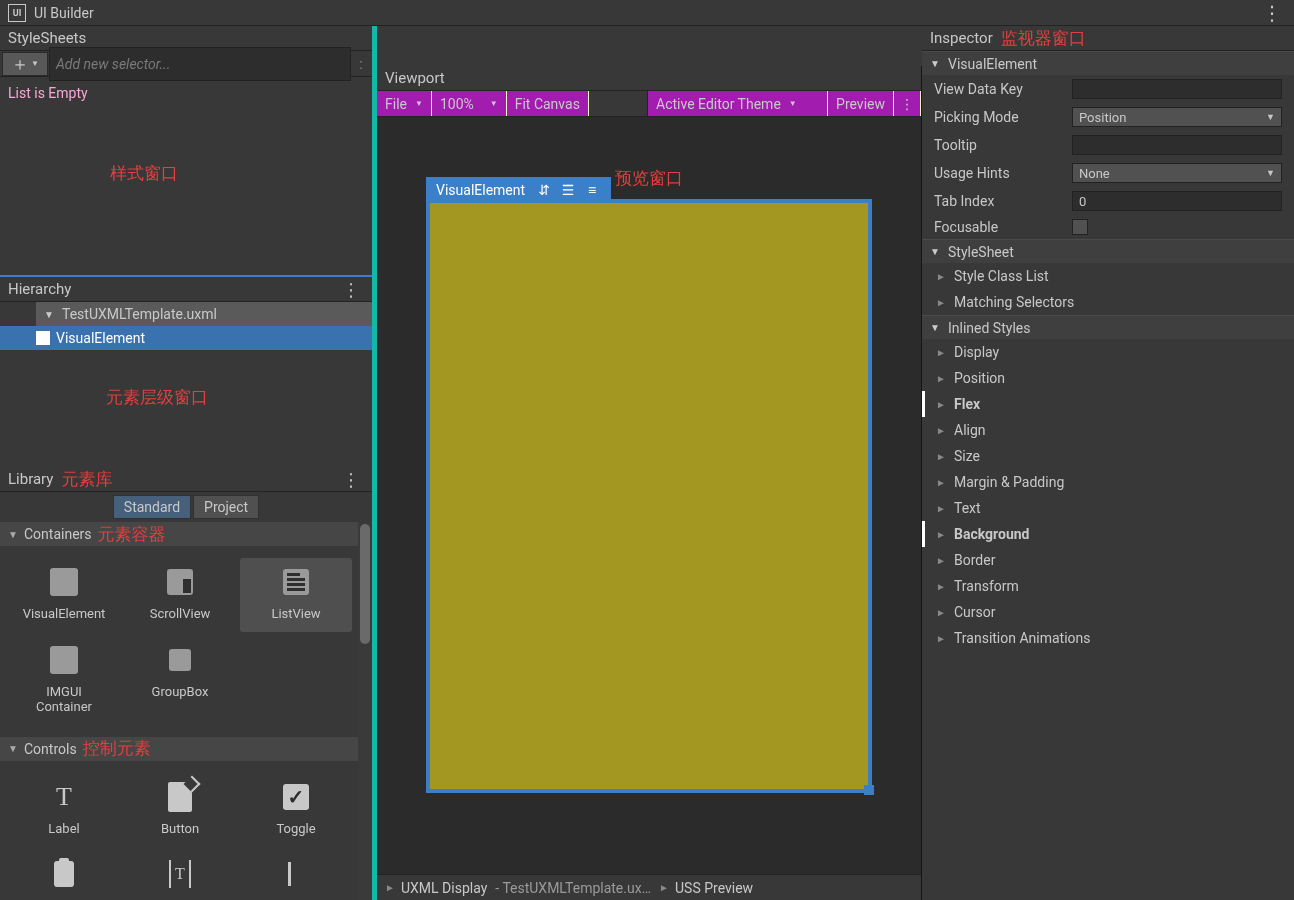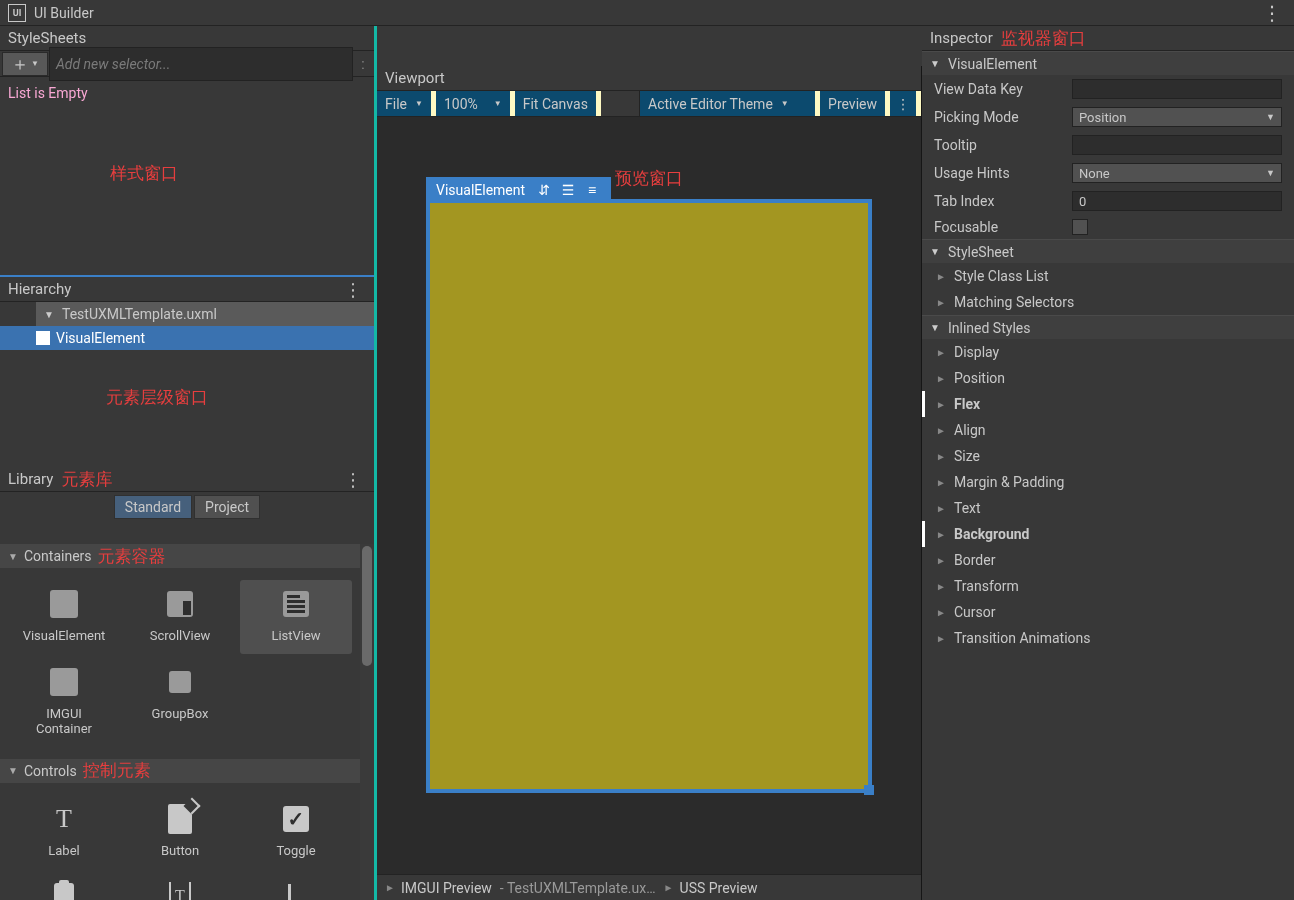--- a/index.html
+++ b/index.html
@@ -4,21 +4,21 @@
 <style>
 * { box-sizing: border-box; margin: 0; padding: 0; font-family: -apple-system, BlinkMacSystemFont, "Segoe UI", Roboto, sans-serif; }
 body { background: #383838; color: #c8c8c8; width: 1294px; height: 900px; overflow: hidden; font-size: 14px; }
 .titlebar { height: 26px; background: #383838; display: flex; align-items: center; padding: 0 8px; border-bottom: 1px solid #232323; }
 .titlebar-icon { width: 18px; height: 18px; border: 1.5px solid #c8c8c8; display: flex; align-items: center; justify-content: center; font-size: 9px; font-weight: bold; margin-right: 8px; }
 .titlebar-title { font-size: 14px; }
 .titlebar-menu { margin-left: auto; font-size: 20px; padding: 0 4px; cursor: pointer; }
 
 .main { display: flex; height: 874px; }
 
-.left-col { width: 377px; display: flex; flex-direction: column; border-right: 3px solid #14b8a6; }
+.left-col { width: 377px; display: flex; flex-direction: column; border-right: 5px solid #14b8a6; }
 .mid-col { width: 545px; display: flex; flex-direction: column; border-right: 1px solid #161616; margin-top: 40px; }
 .right-col { width: 372px; display: flex; flex-direction: column; }
 
 .panel-header { height: 25px; background: #383838; display: flex; align-items: center; padding: 0 8px; border-bottom: 1px solid #232323; }
 .panel-title { font-size: 15px; }
 .panel-menu { margin-left: auto; font-size: 18px; cursor: pointer; padding: 0 4px; }
 
 .stylesheets-toolbar { height: 26px; background: #383838; display: flex; align-items: center; border-bottom: 1px solid #232323; padding: 0 2px; gap: 1px; }
 .tool-btn { background: #585858; border: 1px solid #2a2a2a; padding: 2px 8px; font-size: 18px; line-height: 18px; color: #c8c8c8; display: flex; align-items: center; cursor: pointer; }
 .add-selector { flex: 1; background: #2d2d2d; border: 1px solid #222; padding: 16px 6px; color: #7a7a7a; height: 22px; display: flex; align-items: center; font-style: italic; }
@@ -38,21 +38,21 @@
 .triangle.right::before { content: "►"; }
 .indent { width: 28px; }
 .elem-icon { width: 14px; height: 14px; background: #c8c8c8; margin-right: 6px; }
 .hierarchy-row.file .triangle { color: #ccc; }
 .hierarchy-row.selected .elem-icon { background: #fff; }
 
 .library { flex: 1; display: flex; flex-direction: column; overflow: hidden; }
 .library-tabs { height: 30px; display: flex; align-items: center; justify-content: center; gap: 2px; padding: 4px; }
 .lib-tab { padding: 3px 10px; background: #505050; border: 1px solid #303030; cursor: pointer; font-size: 14px; }
 .lib-tab.active { background: #46607c; }
-.library-body { flex: 1; overflow: hidden; position: relative; margin-top: 22px; }
+.library-body { flex: 1; overflow: hidden; position: relative; }
 .lib-scrollbar { position: absolute; right: 0; top: 0; bottom: 0; width: 14px; background: #3a3a3a; }
 .lib-scrollbar-thumb { width: 10px; margin: 2px; height: 120px; background: #6a6a6a; border-radius: 5px; }
 .lib-section-header { display: flex; align-items: center; height: 24px; background: #464646; padding: 0 8px; gap: 4px; }
 .lib-section-header .triangle { color: #aaa; }
 .lib-grid { display: flex; flex-wrap: wrap; padding: 12px 8px; gap: 4px; }
 .lib-item { width: 112px; display: flex; flex-direction: column; align-items: center; padding: 10px 4px; gap: 10px; cursor: pointer; border-radius: 3px; }
 .lib-item.hover { background: #4f4f4f; }
 .lib-item-icon { width: 28px; height: 28px; display: flex; align-items: center; justify-content: center; }
 .lib-item-label { font-size: 13px; text-align: center; line-height: 1.2; }
 .icon-box { width: 28px; height: 28px; background: #9a9a9a; border-radius: 3px; }
@@ -65,21 +65,21 @@
 .icon-button { width: 24px; height: 30px; background: #c8c8c8; position: relative; border-radius: 2px; }
 .icon-button::after { content: ""; position: absolute; top: -4px; right: -6px; width: 10px; height: 10px; border-top: 2px solid #c8c8c8; border-right: 2px solid #c8c8c8; transform: rotate(45deg); background: #383838; }
 .icon-toggle { width: 26px; height: 26px; background: #c8c8c8; border-radius: 3px; display: flex; align-items: center; justify-content: center; color: #2e2e2e; font-size: 20px; font-weight: bold; }
 .icon-clipboard { width: 20px; height: 26px; background: #c8c8c8; border-radius: 3px; position: relative; }
 .icon-clipboard::before { content: ""; position: absolute; top: -3px; left: 5px; width: 10px; height: 6px; background: #c8c8c8; border-radius: 2px; }
 .icon-textfield { width: 22px; height: 28px; border: 2px solid #c8c8c8; border-top: none; border-bottom: none; display: flex; align-items: center; justify-content: center; font-size: 16px; font-family: serif; }
 .icon-tree { width: 24px; height: 24px; position: relative; }
 .icon-tree::before { content: ""; position: absolute; left: 4px; top: 0; width: 3px; height: 24px; background: #c8c8c8; }
 
 .viewport-toolbar { height: 26px; display: flex; align-items: center; border-bottom: 1px solid #232323; background: #383838; }
-.vp-btn { padding: 3px 8px; background: #0c4a6e; border-right: 5px solid #fef9c3; cursor: pointer; display: flex; align-items: center; gap: 4px; height: 100%; font-size: 14px; }
+.vp-btn { padding: 3px 8px; background: #a21caf; border-right: 1px solid #fef9c3; cursor: pointer; display: flex; align-items: center; gap: 4px; height: 100%; font-size: 14px; }
 .vp-dropdown::after { content: "▼"; font-size: 8px; margin-left: 4px; }
 .vp-spacer { flex: 1; border-right: 1px solid #232323; height: 100%; }
 
 .viewport-body { flex: 1; background: #2b2b2b; position: relative; display: flex; align-items: center; justify-content: center; }
 .canvas { width: 446px; height: 594px; border: 4px solid #3a7fc7; background: #a39621; position: relative; }
 .canvas-header { position: absolute; top: -26px; left: -4px; height: 26px; background: #3a7fc7; color: #fff; display: flex; align-items: center; padding: 0 10px; gap: 10px; }
 .canvas-header-icons { display: flex; gap: 6px; }
 .ch-icon { width: 18px; height: 18px; display: flex; align-items: center; justify-content: center; }
 .resize-handle { position: absolute; bottom: -6px; right: -6px; width: 10px; height: 10px; background: #3a7fc7; }
 
@@ -277,21 +277,21 @@
             <span class="ch-icon">⇵</span>
             <span class="ch-icon">☰</span>
             <span class="ch-icon">≡</span>
           </div>
         </div>
         <div class="resize-handle"></div>
       </div>
     </div>
     <div class="uxml-preview-bar">
       <span class="triangle right"></span>
-      <span>IMGUI Preview</span>
+      <span>UXML Display</span>
       <span class="uxml-filename">- TestUXMLTemplate.ux…</span>
       <span class="triangle right" style="margin-left:4px;"></span>
       <span>USS Preview</span>
     </div>
   </div>
 
   <div class="right-col">
     <div class="panel-header">
       <span class="panel-title">Inspector</span>
       <span class="red-inline">监视器窗口</span>

